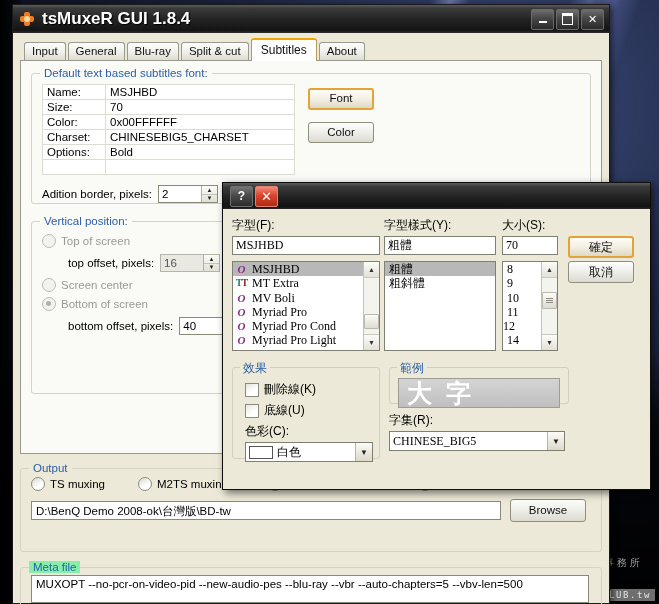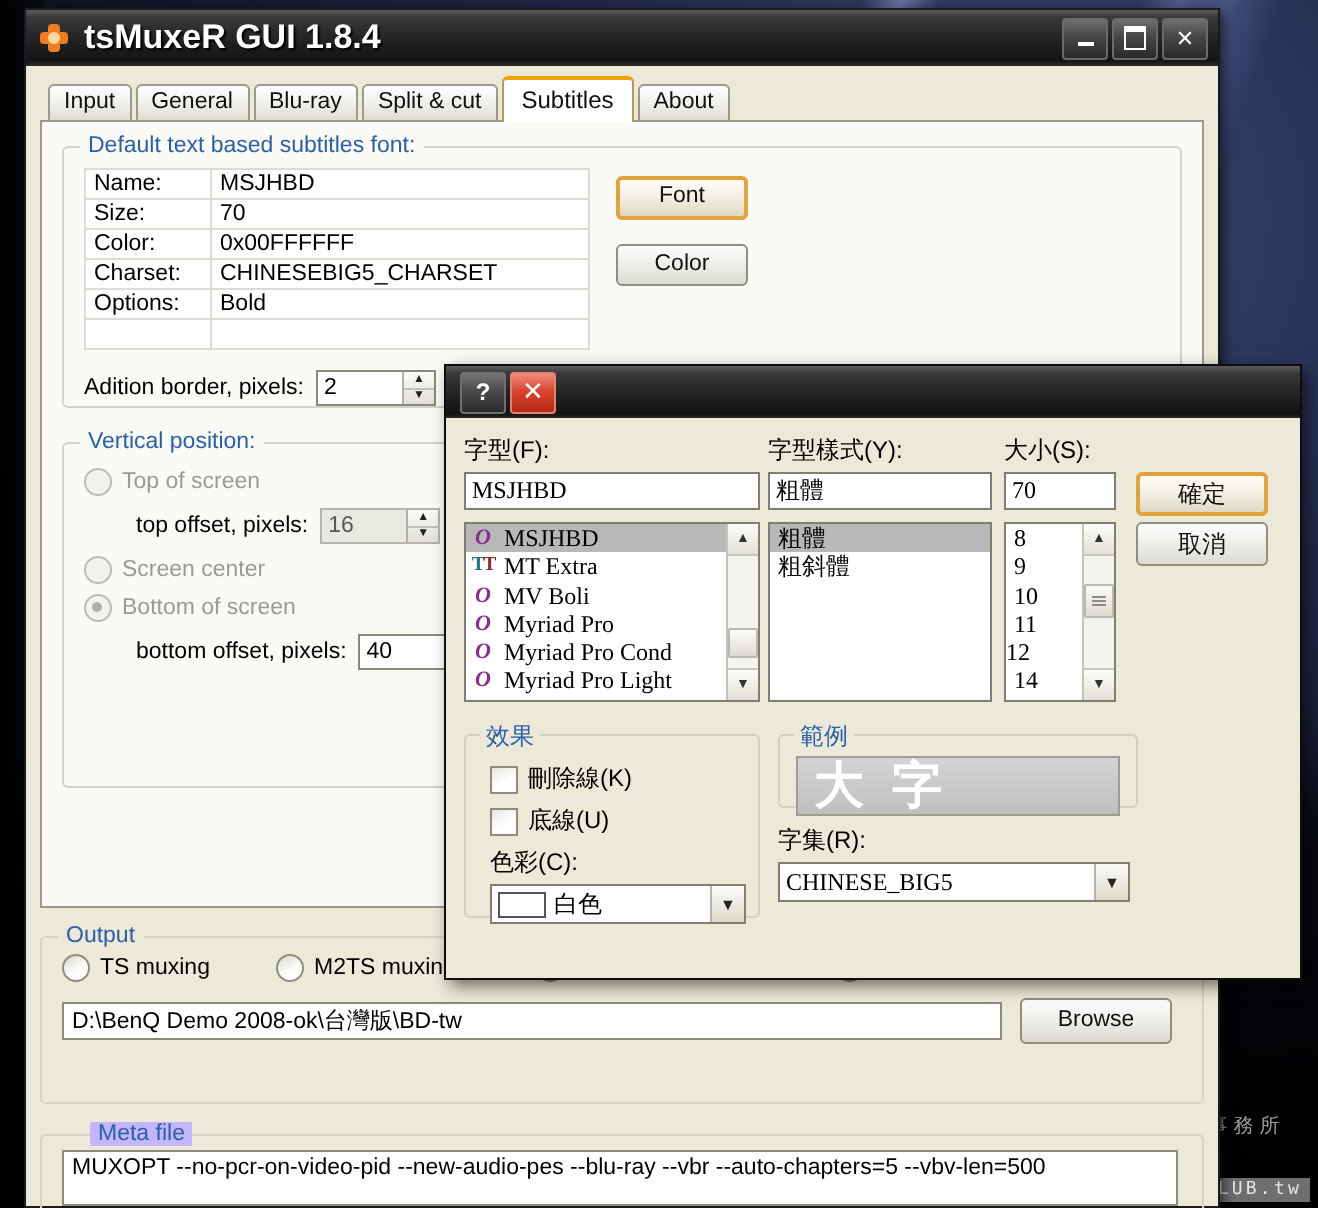--- a/index.html
+++ b/index.html
@@ -679,21 +679,21 @@
         </div>
       </div>
 
       <div style="display:flex; align-items:center; margin-top:8px;">
         <div class="txtfield" style="width:470px;">D:\BenQ Demo 2008-ok\台灣版\BD-tw</div>
         <div class="btn" style="width:76px; height:23px; margin-left:9px;">Browse</div>
       </div>
     </div>
 
     <div class="groupbox" style="margin-top:15px; height:36px; border-color:#d3d3c8;">
-      <div class="gb-title" style="background:#c4b5fd;margin-left:16px;">Meta file</div>
+      <div class="gb-title" style="background:#86efac;">Meta file</div>
       <div class="txtfield" style="width:558px; margin-top:-3px; height:28px; line-height:15px; white-space:normal;">MUXOPT --no-pcr-on-video-pid --new-audio-pes --blu-ray --vbr  --auto-chapters=5 --vbv-len=500</div>
     </div>
 
   </div>
 </div>
 
 <div id="font-dialog">
 
   <div id="dlg-titlebar">
     <div class="dlg-btn-help">?</div>

